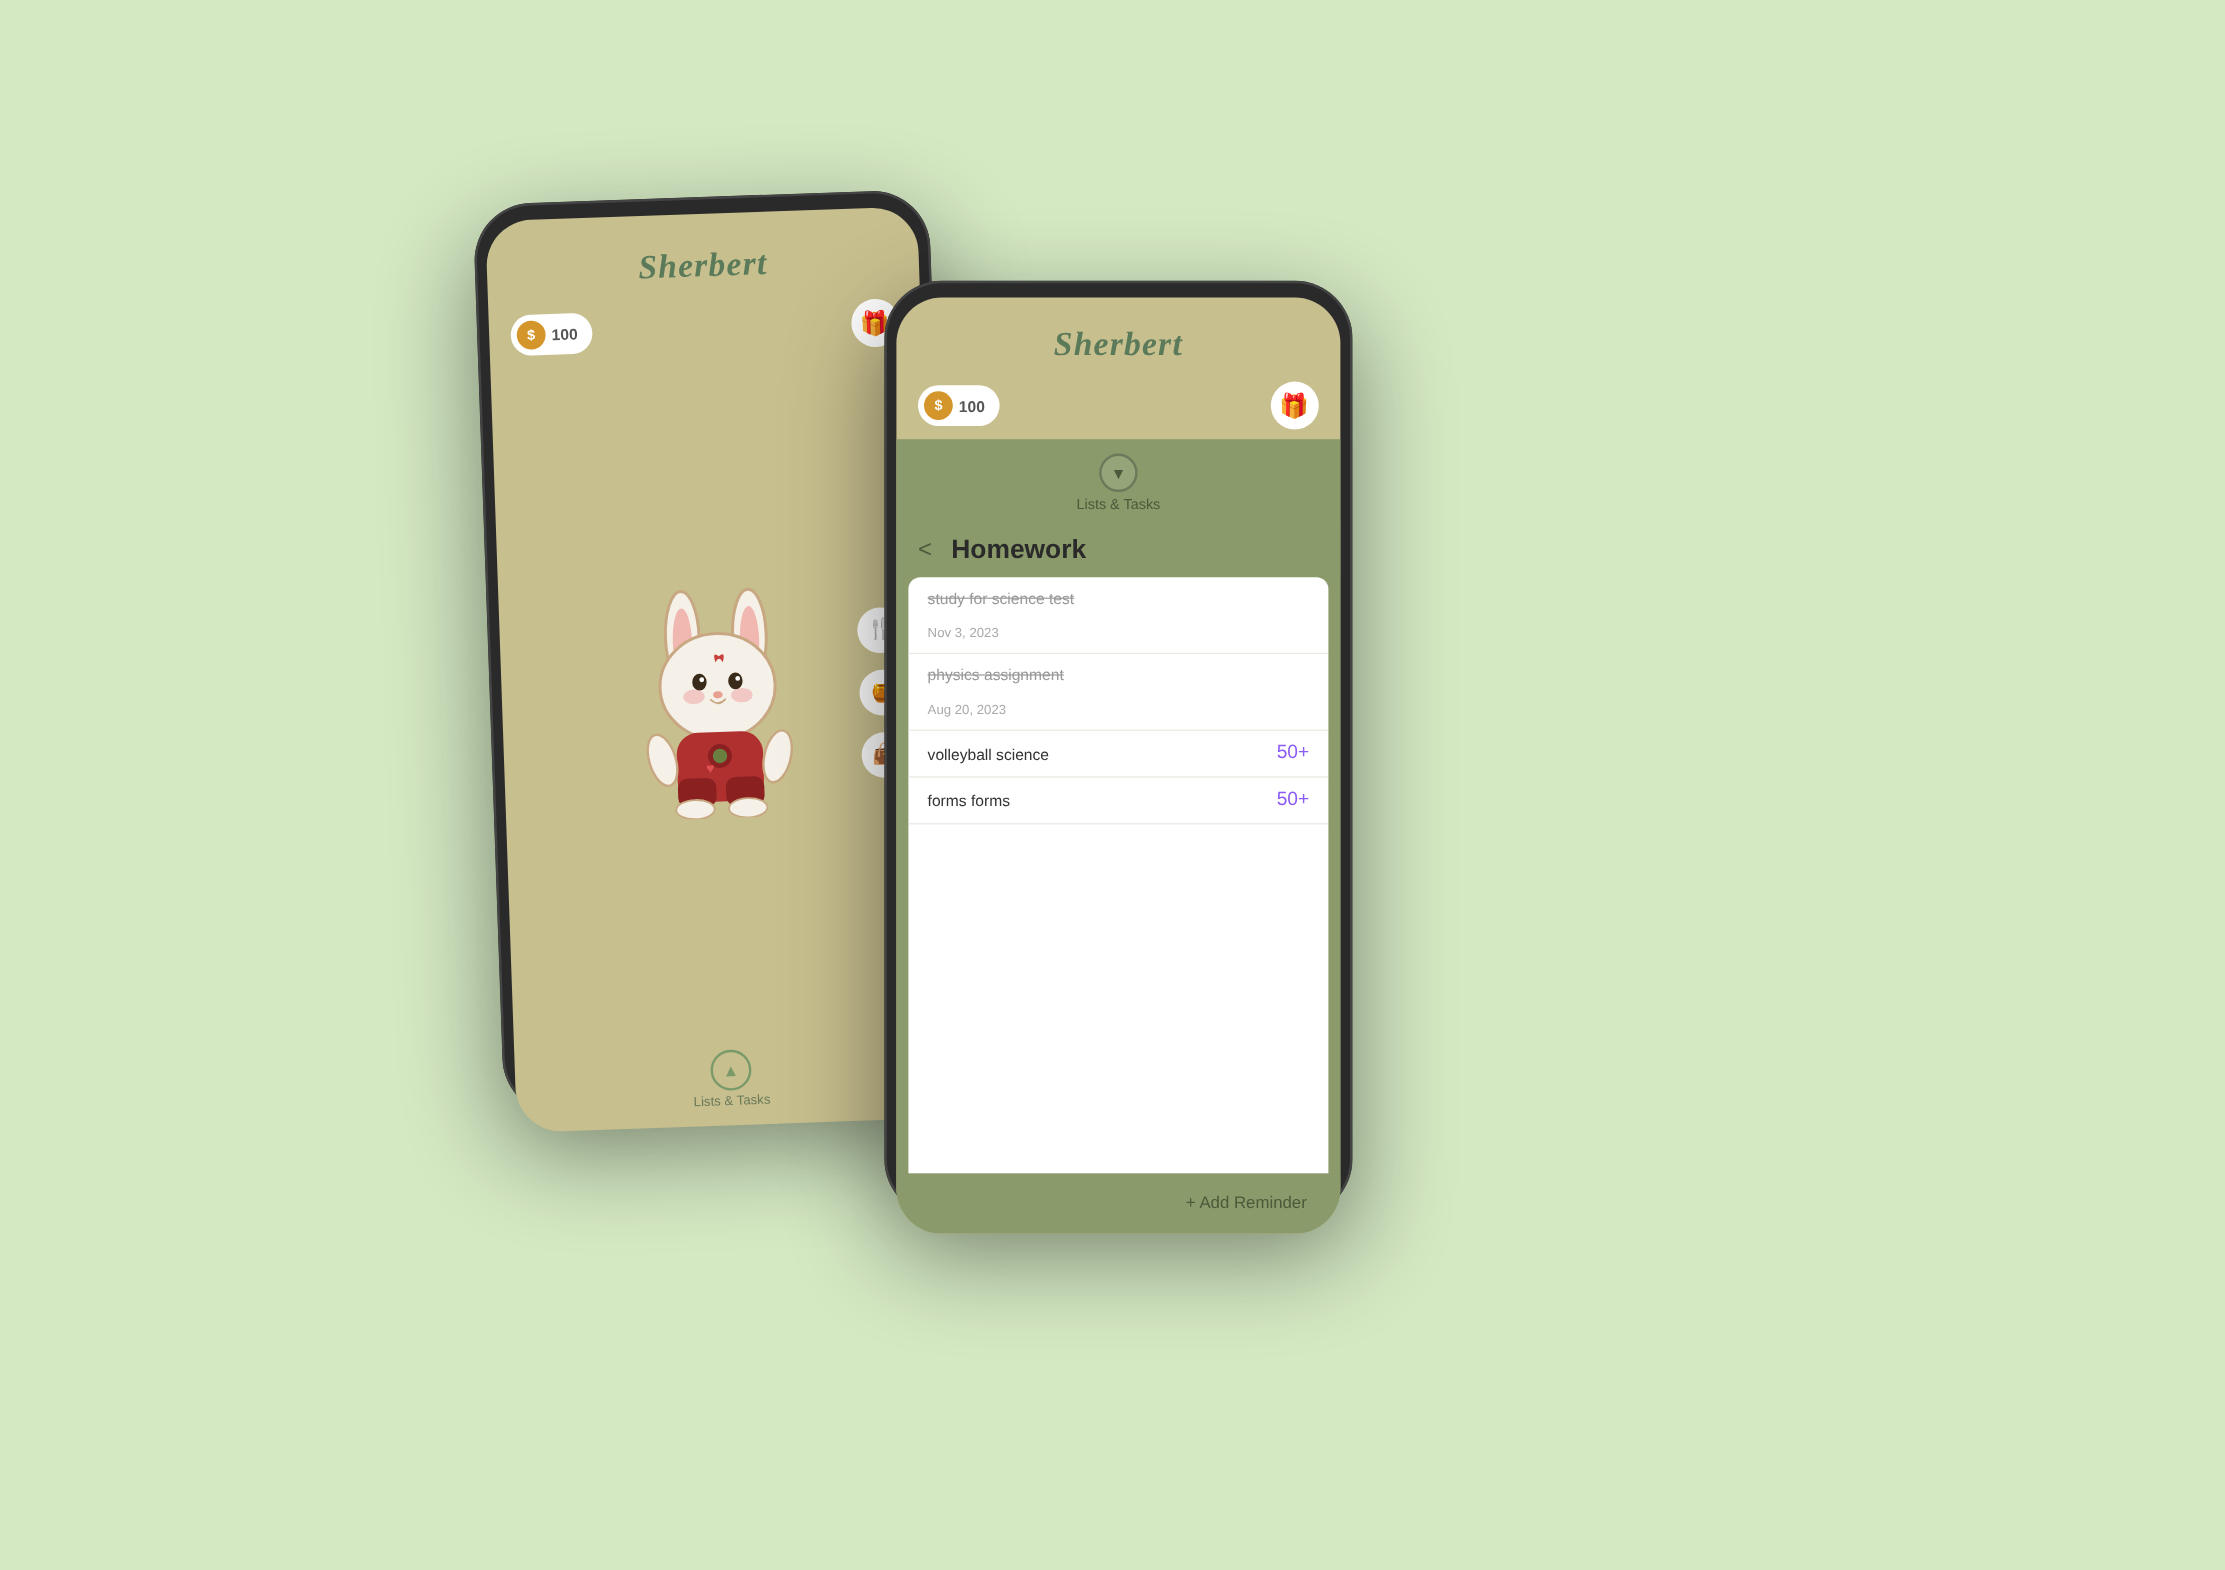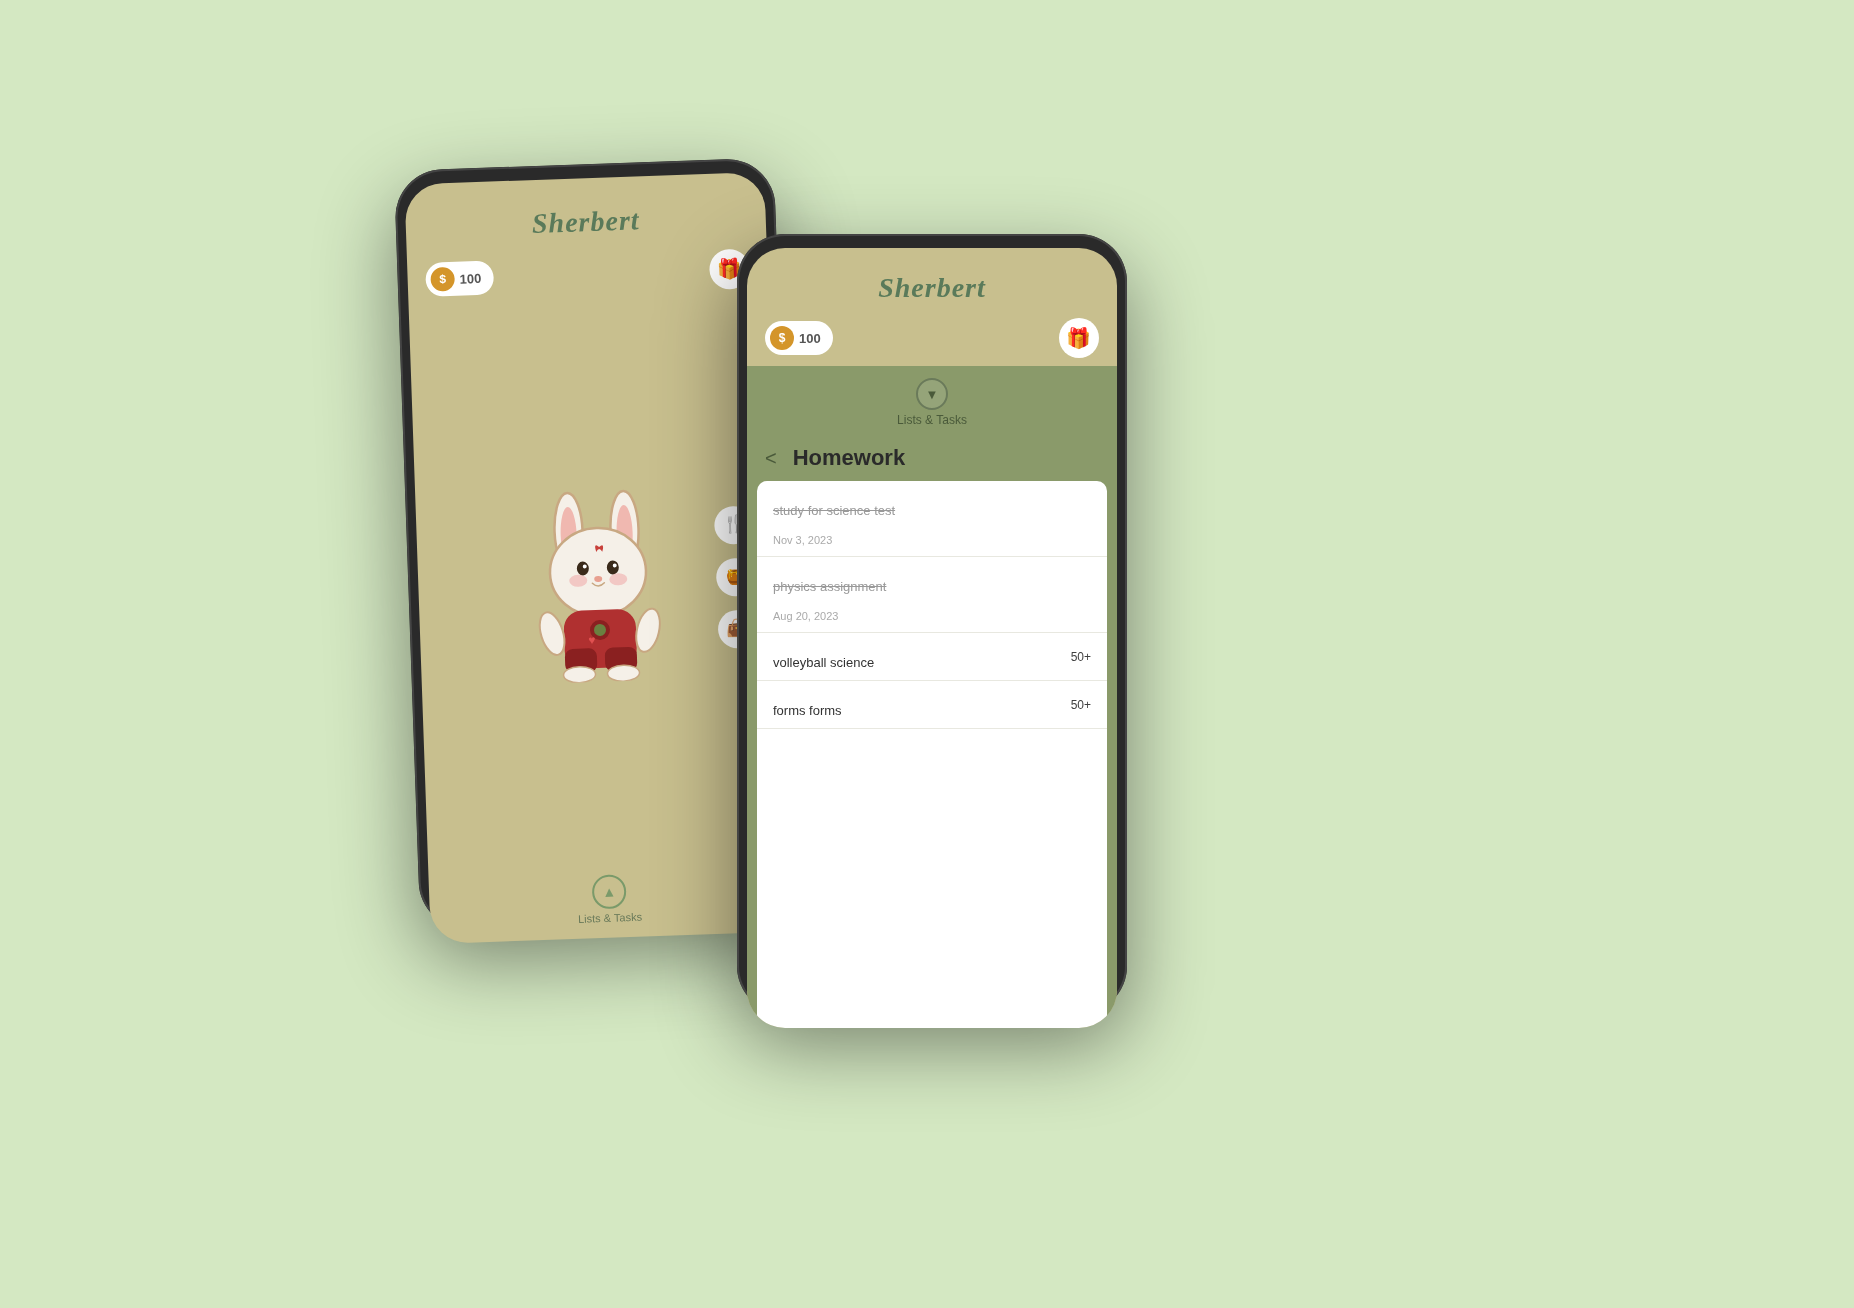--- a/index.html
+++ b/index.html
@@ -289,38 +289,37 @@
 
     .task-item.completed .task-name {
       text-decoration: line-through;
       color: #999;
     }
 
     .task-name {
       font-size: 13px;
       color: #333;
       font-weight: 500;
-      margin-top: 12px;
     }
 
     .task-date {
       font-size: 11px;
       color: #aaa;
       margin-top: 16px;
     }
 
     .task-row {
       display: flex;
       justify-content: space-between;
       align-items: center;
     }
 
     .task-points {
-      font-size: 12px;
-      color: #404040;
+      font-size: 16px;
+      color: #8b5cf6;
     }
 
     .add-reminder {
       padding: 16px 18px;
       text-align: right;
     }
 
     .add-reminder-btn {
       font-size: 14px;
       color: #4a5a3a;
@@ -461,16 +460,21 @@
           </div>
 
           <div class="task-item">
             <div class="task-row">
               <span class="task-name">forms forms</span>
               <span class="task-points">50+</span>
             </div>
           </div>
         </div>
 
+        <div class="front-bottom">
+          <div class="add-reminder">
+            <span class="add-reminder-btn">+ Add Reminder</span>
+          </div>
+        </div>
       </div>
     </div>
   </div>
 </div>
 
 </body></html>

